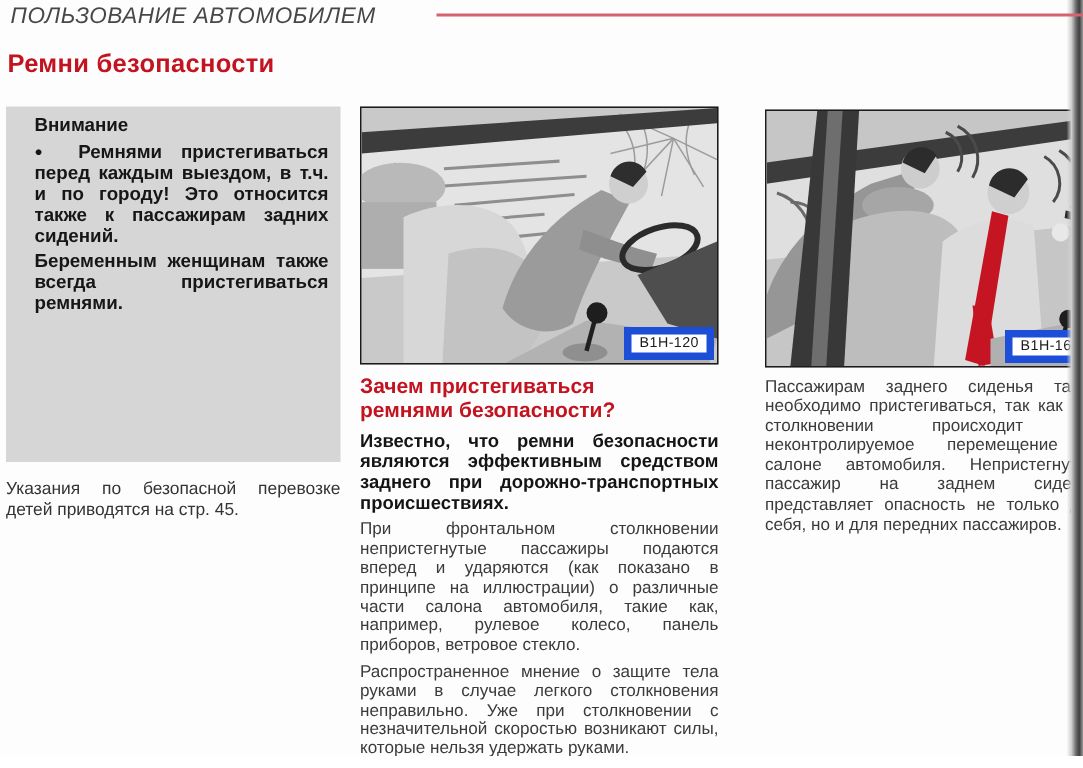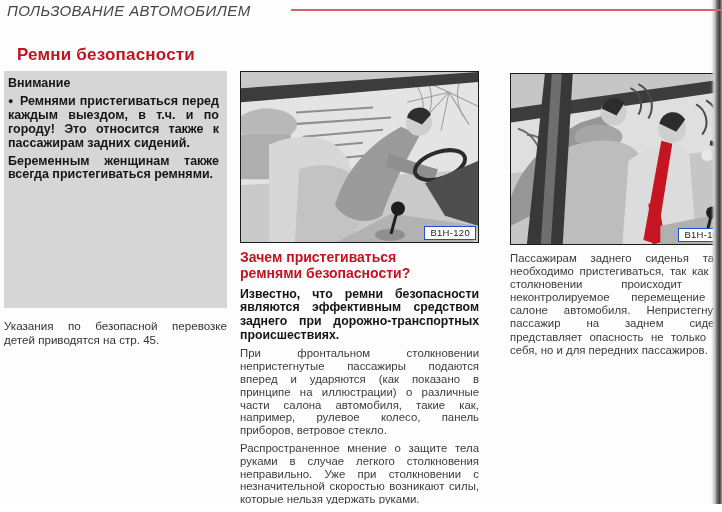--- a/index.html
+++ b/index.html
@@ -9,50 +9,50 @@
   }
   
   .running-head{
     position:absolute;left:7px;top:2px;font-size:15px;font-style:italic;
     color:#474747;letter-spacing:.4px;white-space:nowrap;
   }
   .head-rule{
     position:absolute;left:291px;right:0;top:9px;height:2px;background:#d5636d;z-index:7;
   }
   .page-title{
-    position:absolute;left:5px;top:33px;margin:12px;font-size:17px;font-weight:bold;
+    position:absolute;left:5px;top:33px;margin:0;font-size:17px;font-weight:bold;
     color:#c31320;letter-spacing:.2px;
   }
   
   .col{position:absolute;top:71px;}
   .col-left{left:4px;width:223px;}
   .col-mid{left:240px;width:239px;}
   .col-right{left:490px;width:223px;top:73px;padding-left:20px;}
   
   .attention-box{
-    background:#d6d6d6;padding:6px 8px 9px 4px;box-sizing:border-box;
+    background:#d6d6d6;padding:6px 8px 9px 19px;box-sizing:border-box;
     font-weight:bold;color:#161616;font-size:12.5px;line-height:13.9px;
     text-align:justify;min-height:237px;
   }
   .att-title{margin:0 0 4px 0;}
   .att-item{margin:0 0 4px 0;}
   .att-item:last-child{margin-bottom:0;}
   .bullet{font-size:9px;vertical-align:1px;margin-right:2px;}
   .side-note{
     margin:11px 0 0 0;font-weight:normal;font-size:11.6px;line-height:13.6px;
     color:#333;text-align:justify;
   }
   
   .figure{
     position:relative;height:170px;border:1px solid #1b1b1b;background:#c9c9c9;
     overflow:hidden;
   }
   .figure svg{display:block;width:100%;height:100%;}
   .fig-label{
-    position:absolute;right:2px;bottom:2px;background:#ffffff;border:1px solid #1d4ed8;
+    position:absolute;right:2px;bottom:2px;background:#ffffff;border:5px solid #1d4ed8;
     font-size:9.5px;line-height:12px;padding:0 5px;color:#1d1d1d;letter-spacing:.3px;
   }
   
   .mid-heading{
     margin:7px 0 0 0;font-size:14px;line-height:15.8px;font-weight:bold;
     color:#c31320;width:205px;
   }
   .lead{
     margin:6px 0 0 0;font-weight:bold;color:#141414;font-size:12.3px;
     line-height:13.7px;text-align:justify;

